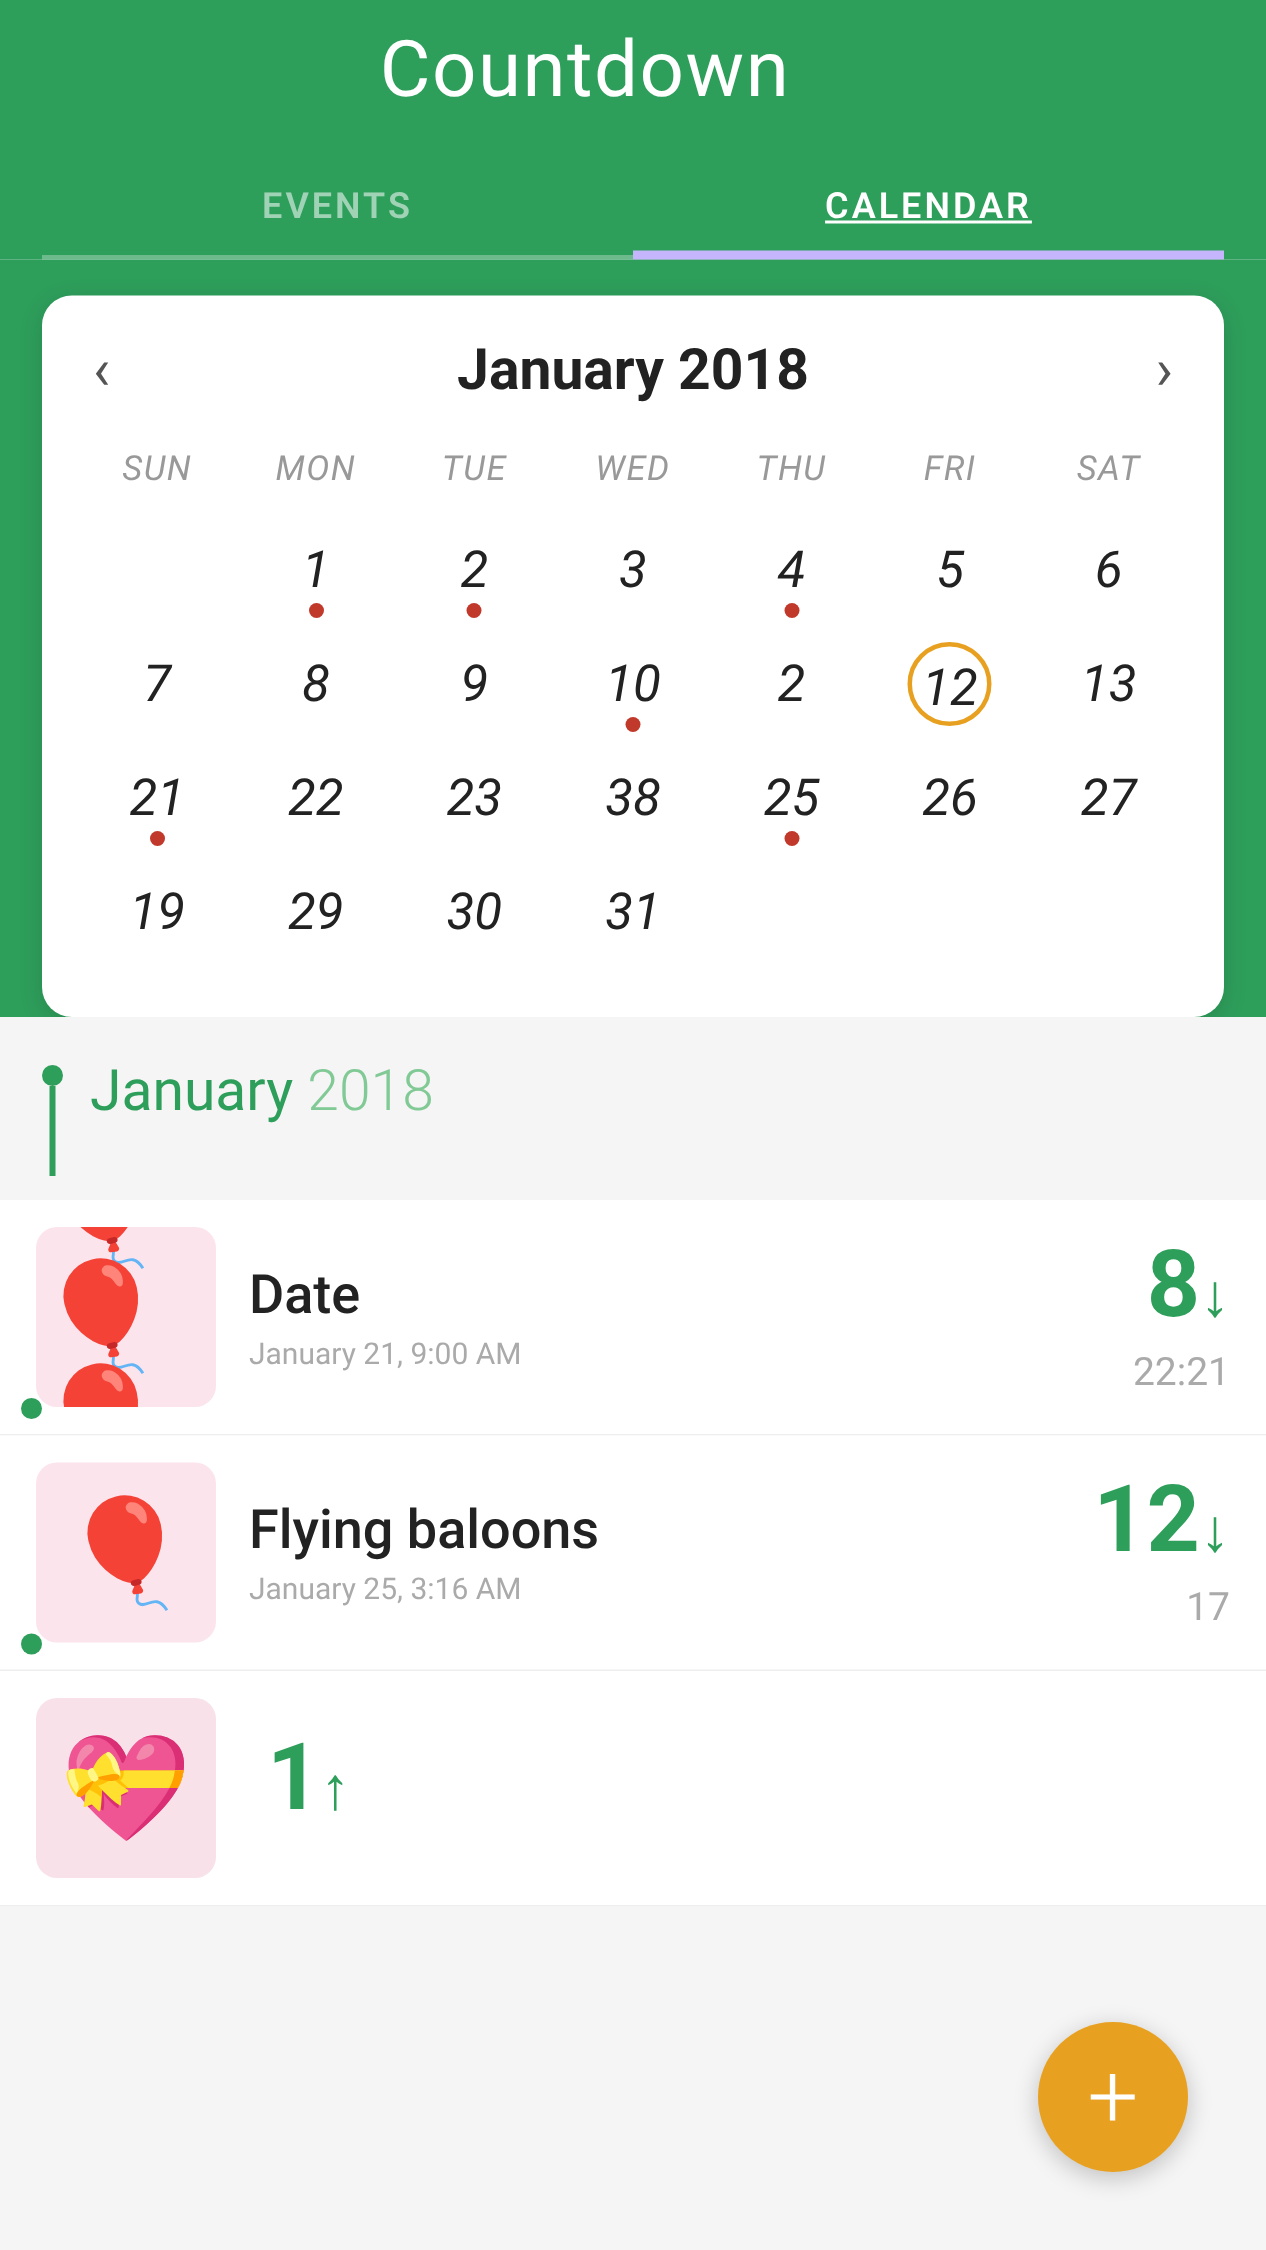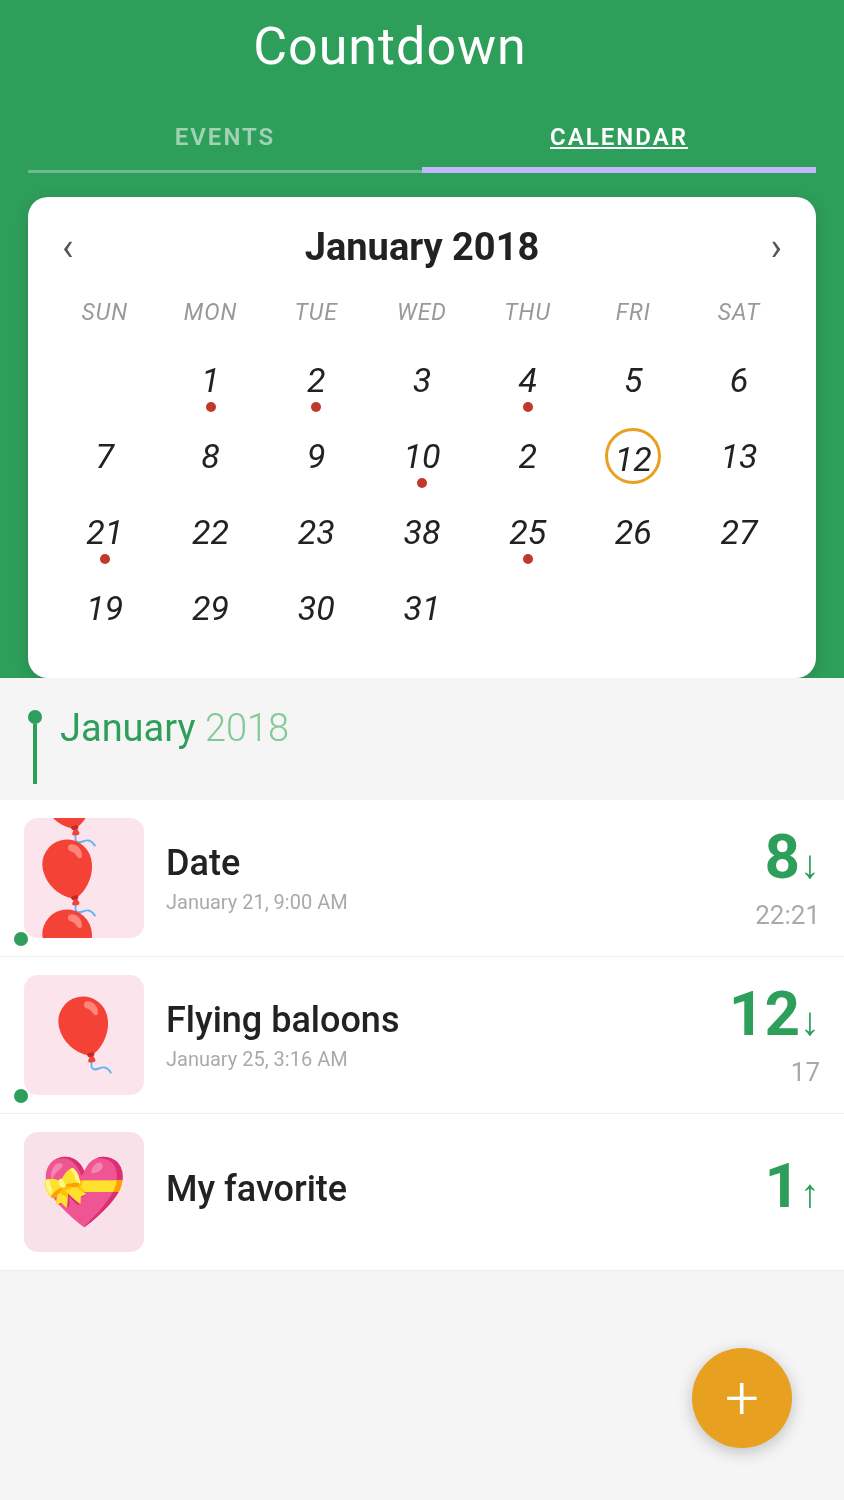--- a/index.html
+++ b/index.html
@@ -442,24 +442,20 @@
       </div>
       <div class="countdown-time">17</div>
     </div>
     <div class="event-dot"></div>
   </div>
 
   <div class="event-item">
     <div class="event-thumb" style="background:#f8e1e8;">
       <span style="font-size:70px;">💝</span>
     </div>
-    <div class="event-info">
-      <div class="event-title">My favorite</div>
-      <div class="event-date"></div>
-    </div>
     <div class="event-countdown">
       <div class="countdown-num">
         <span>1</span><span class="arrow">↑</span>
       </div>
       <div class="countdown-time"></div>
     </div>
   </div>
 </div>
 
 <div class="fab">

